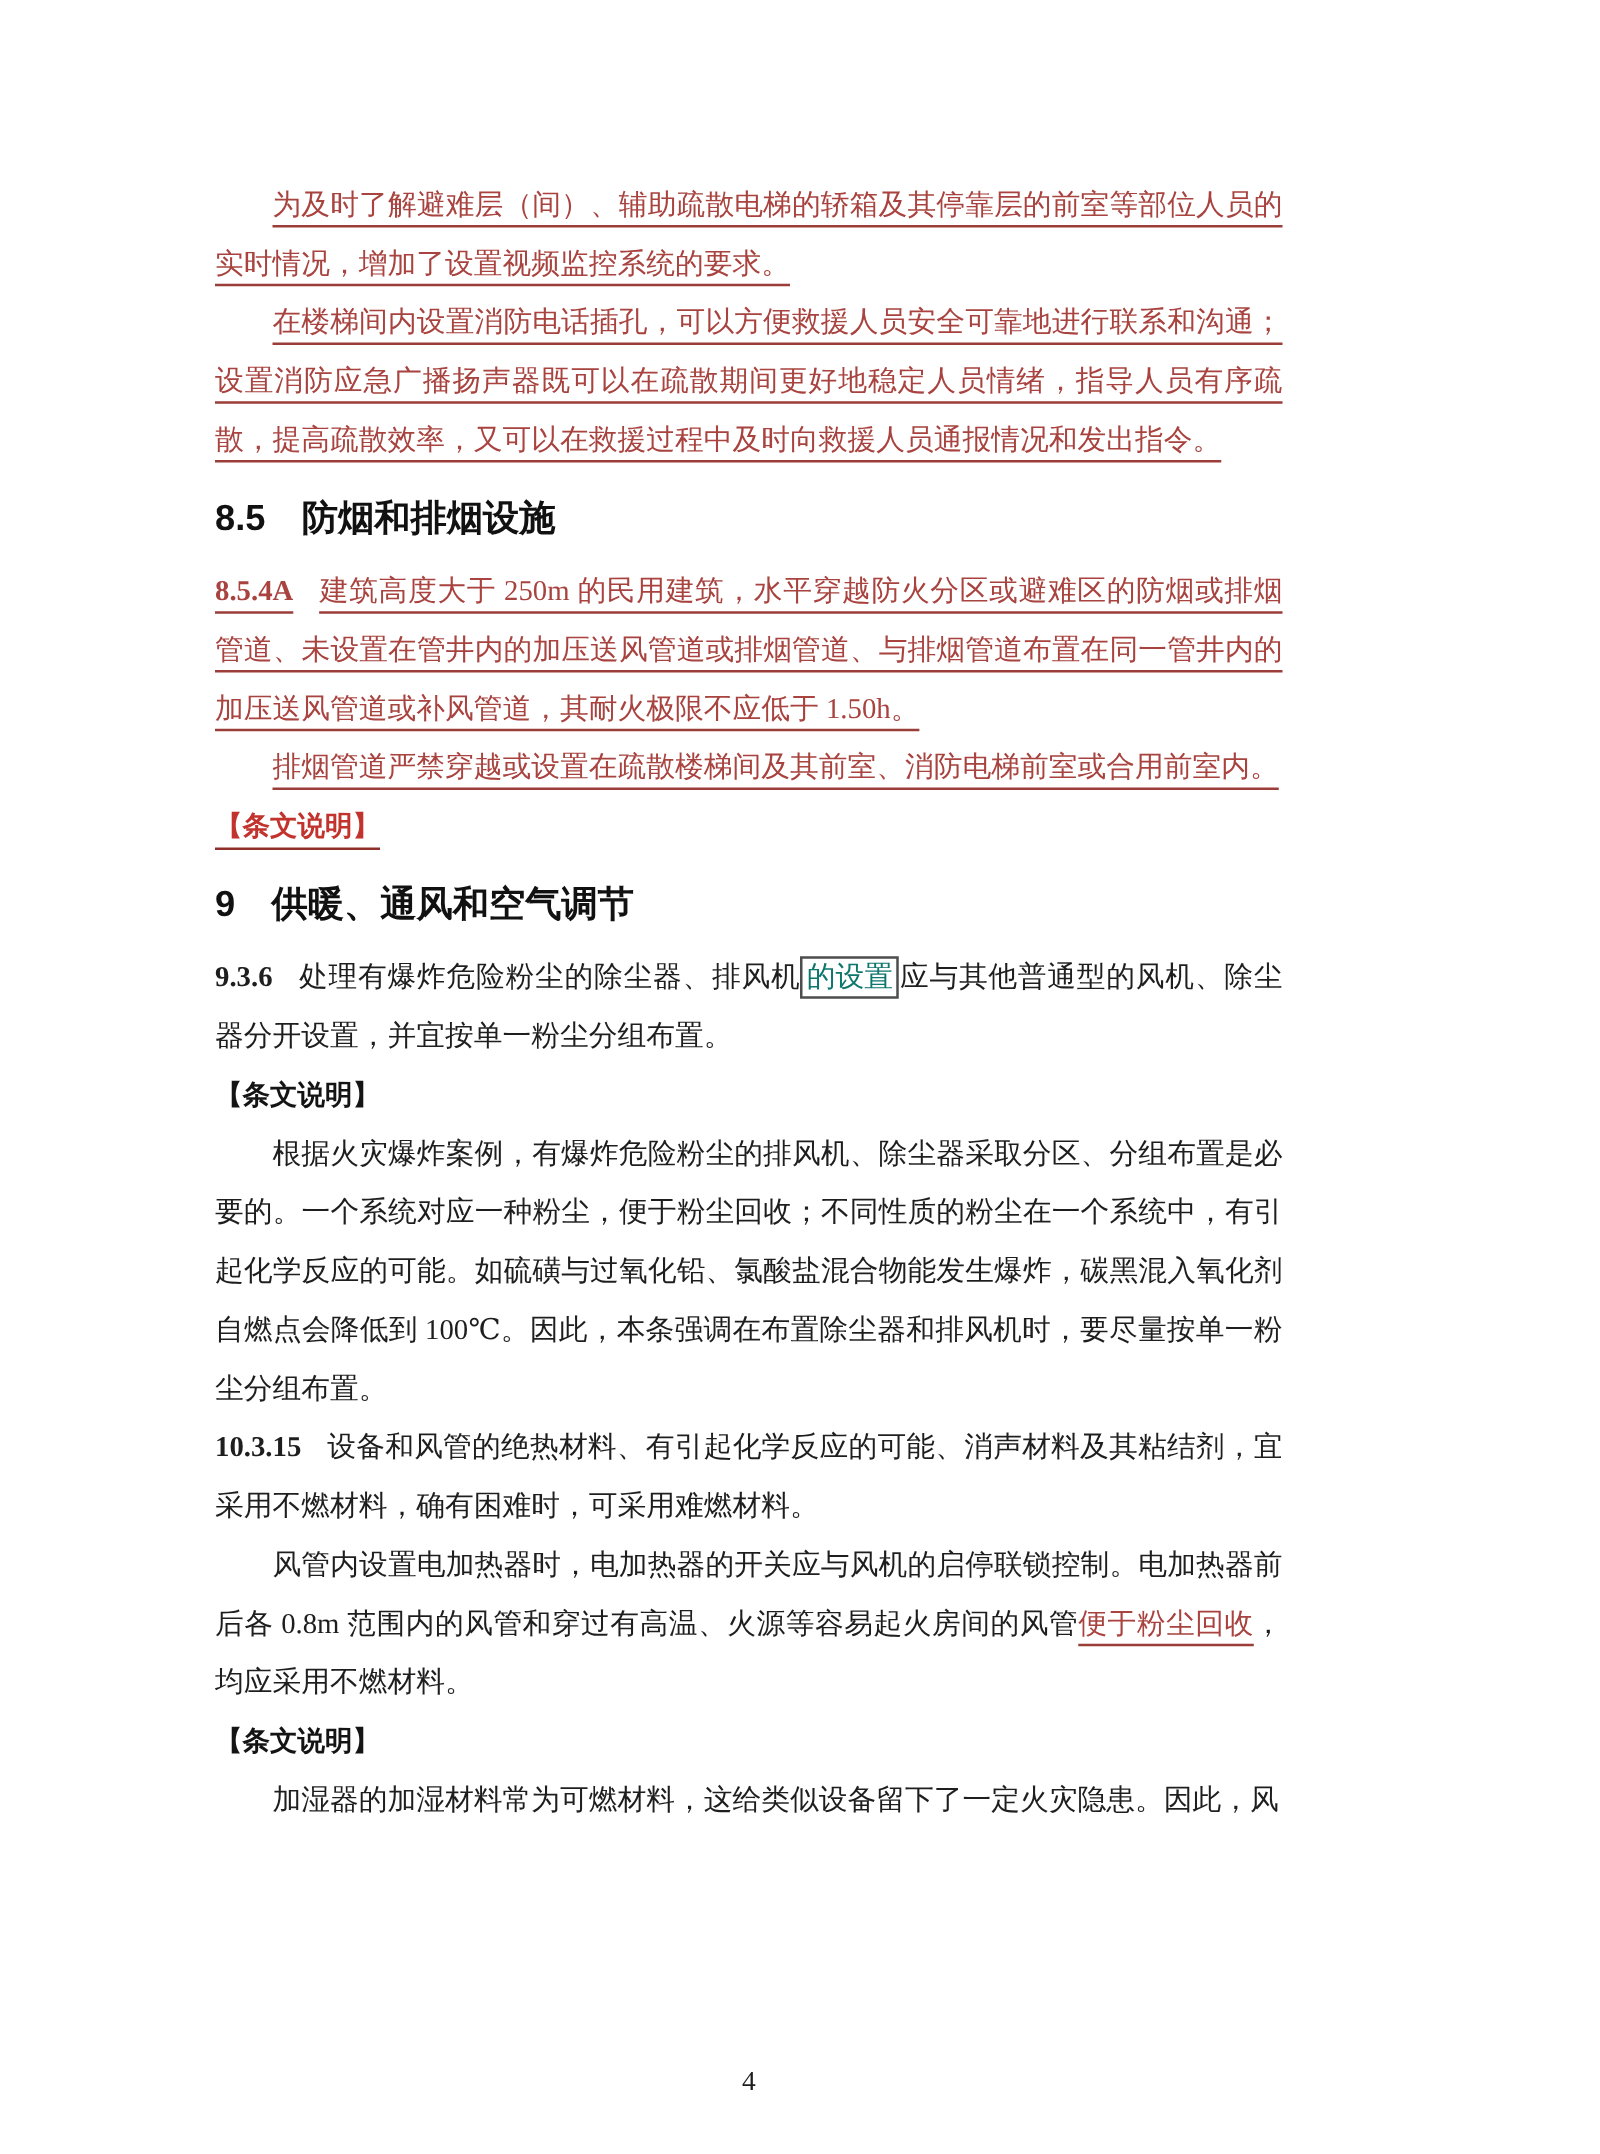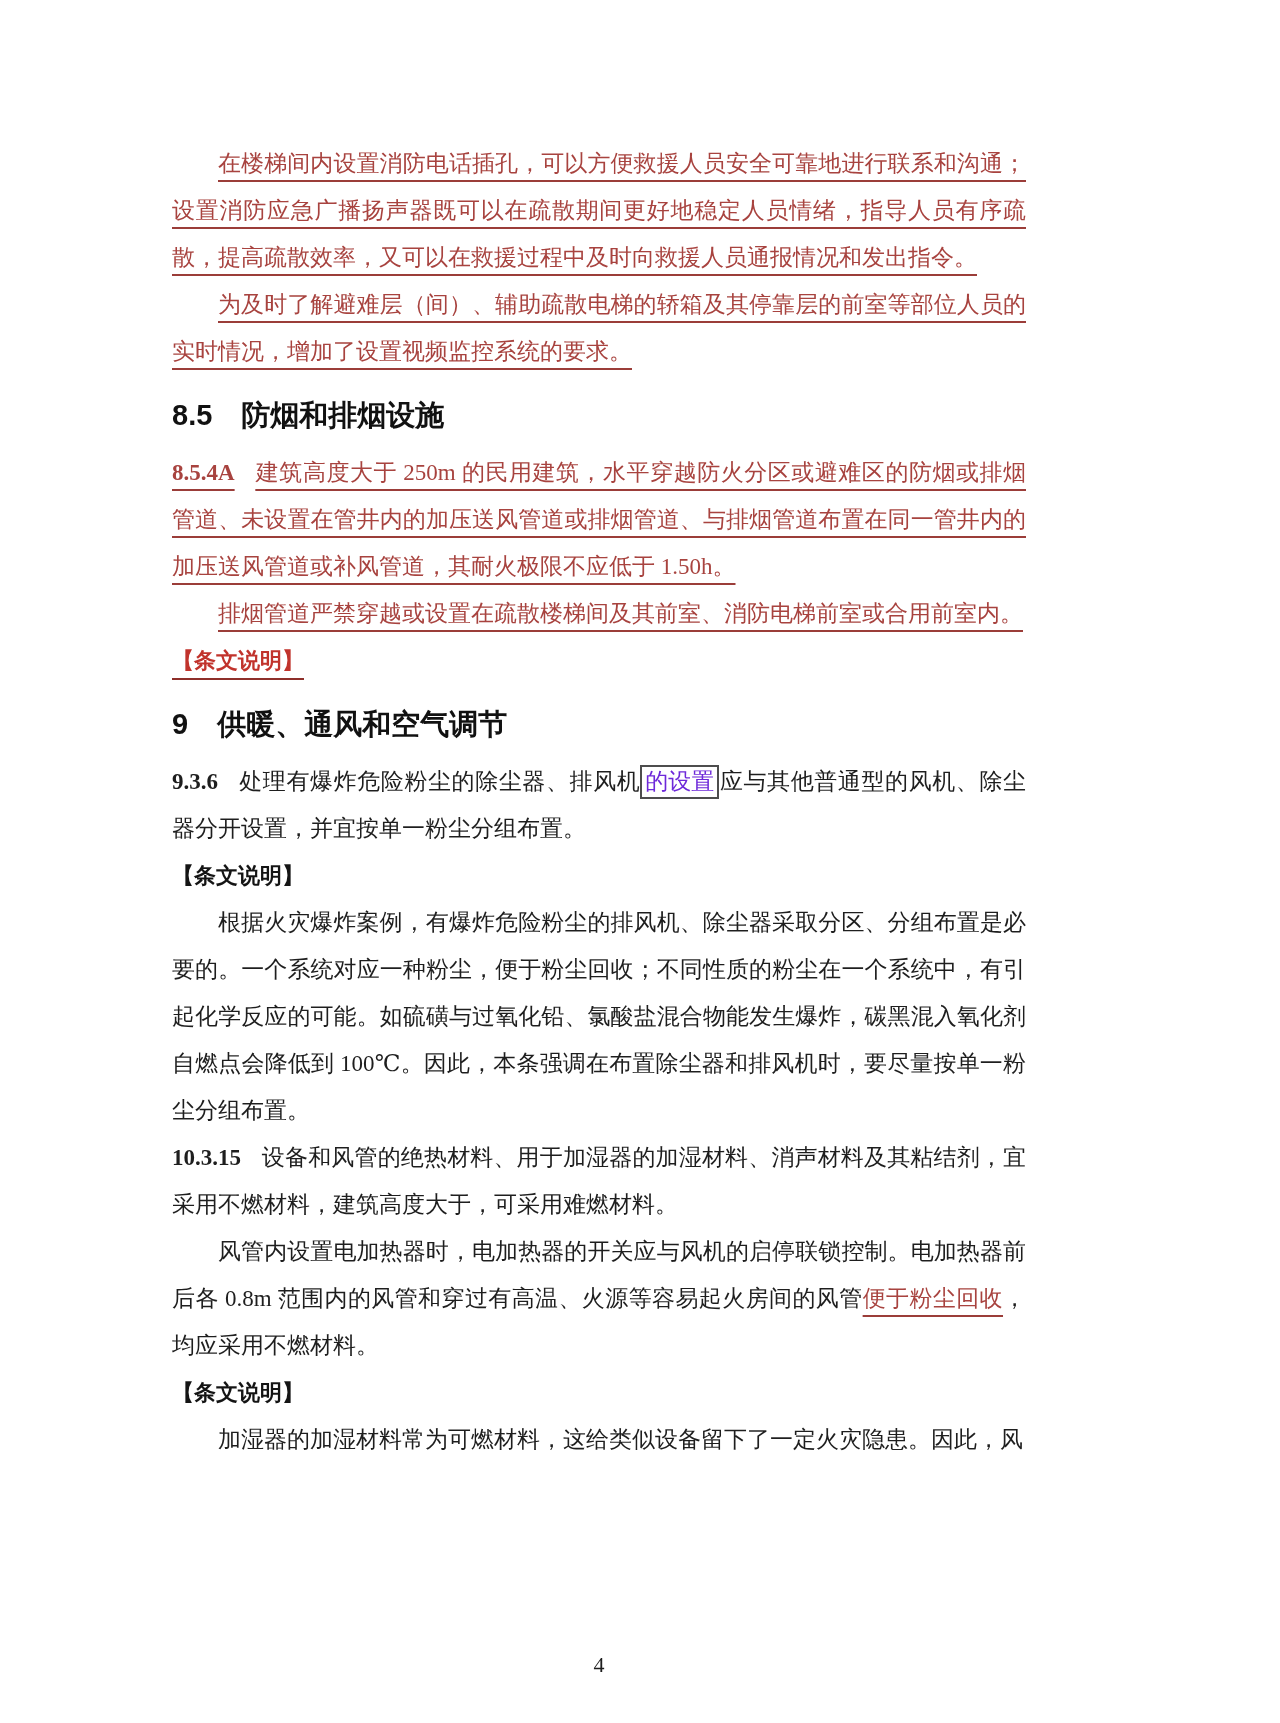--- a/index.html
+++ b/index.html
@@ -68,64 +68,64 @@
   .clause-num {
     font-weight: bold;
     margin-right: 0.9em;
   }
 
   .ins-box {
     display: inline-block;
     border: 2px solid #4d4d4d;
     padding: 0 3px;
     line-height: 30px;
-    color: #6d28d9;
+    color: #0f766e;
     text-decoration: none;
   }
 
   .page-number {
     position: absolute;
     left: 172px;
     top: 1652px;
     width: 854px;
     text-align: center;
     font-size: 22px;
     color: #1e1e1e;
     font-family: "Liberation Serif", "DejaVu Serif", serif;
   }
 </style>
 </head>
 <body>
 
 <div class="page">
   <div class="content">
 
+    <p class="red u indent">为及时了解避难层（间）、辅助疏散电梯的轿箱及其停靠层的前室等部位人员的实时情况，增加了设置视频监控系统的要求。</p>
+
     <p class="red u indent">在楼梯间内设置消防电话插孔，可以方便救援人员安全可靠地进行联系和沟通；设置消防应急广播扬声器既可以在疏散期间更好地稳定人员情绪，指导人员有序疏散，提高疏散效率，又可以在救援过程中及时向救援人员通报情况和发出指令。</p>
-
-    <p class="red u indent">为及时了解避难层（间）、辅助疏散电梯的轿箱及其停靠层的前室等部位人员的实时情况，增加了设置视频监控系统的要求。</p>
 
     <h2 class="heading">8.5　防烟和排烟设施</h2>
 
     <p class="red u"><span class="clause-num">8.5.4A</span><span>建筑高度大于 250m 的民用建筑，水平穿越防火分区或避难区的防烟或排烟管道、未设置在管井内的加压送风管道或排烟管道、与排烟管道布置在同一管井内的加压送风管道或补风管道，其耐火极限不应低于 1.50h。</span></p>
 
     <p class="red u indent">排烟管道严禁穿越或设置在疏散楼梯间及其前室、消防电梯前室或合用前室内。</p>
 
     <p class="label label-red">【条文说明】</p>
 
 
     <h2 class="heading">9　供暖、通风和空气调节</h2>
 
 
     <p><span class="clause-num">9.3.6</span><span>处理有爆炸危险粉尘的除尘器、排风机</span><span class="ins-box">的设置</span><span>应与其他普通型的风机、除尘器分开设置，并宜按单一粉尘分组布置。</span></p>
 
     <p class="label label-black">【条文说明】</p>
 
     <p class="indent">根据火灾爆炸案例，有爆炸危险粉尘的排风机、除尘器采取分区、分组布置是必要的。一个系统对应一种粉尘，便于粉尘回收；不同性质的粉尘在一个系统中，有引起化学反应的可能。如硫磺与过氧化铅、氯酸盐混合物能发生爆炸，碳黑混入氧化剂自燃点会降低到 100℃。因此，本条强调在布置除尘器和排风机时，要尽量按单一粉尘分组布置。</p>
 
-    <p><span class="clause-num">10.3.15</span><span>设备和风管的绝热材料、用于加湿器的加湿材料、消声材料及其粘结剂，宜采用不燃材料，建筑高度大于，可采用难燃材料。</span></p>
+    <p><span class="clause-num">10.3.15</span><span>设备和风管的绝热材料、有引起化学反应的可能、消声材料及其粘结剂，宜采用不燃材料，确有困难时，可采用难燃材料。</span></p>
 
     <p class="indent"><span>风管内设置电加热器时，电加热器的开关应与风机的启停联锁控制。电加热器前后各 0.8m 范围内的风管和穿过有高温、火源等容易起火房间的风管</span><span class="red u">便于粉尘回收</span><span>，均应采用不燃材料。</span></p>
 
     <p class="label label-black">【条文说明】</p>
 
     <p class="indent">加湿器的加湿材料常为可燃材料，这给类似设备留下了一定火灾隐患。因此，风</p>
 
   </div>
 
   <div class="page-number">4</div>

